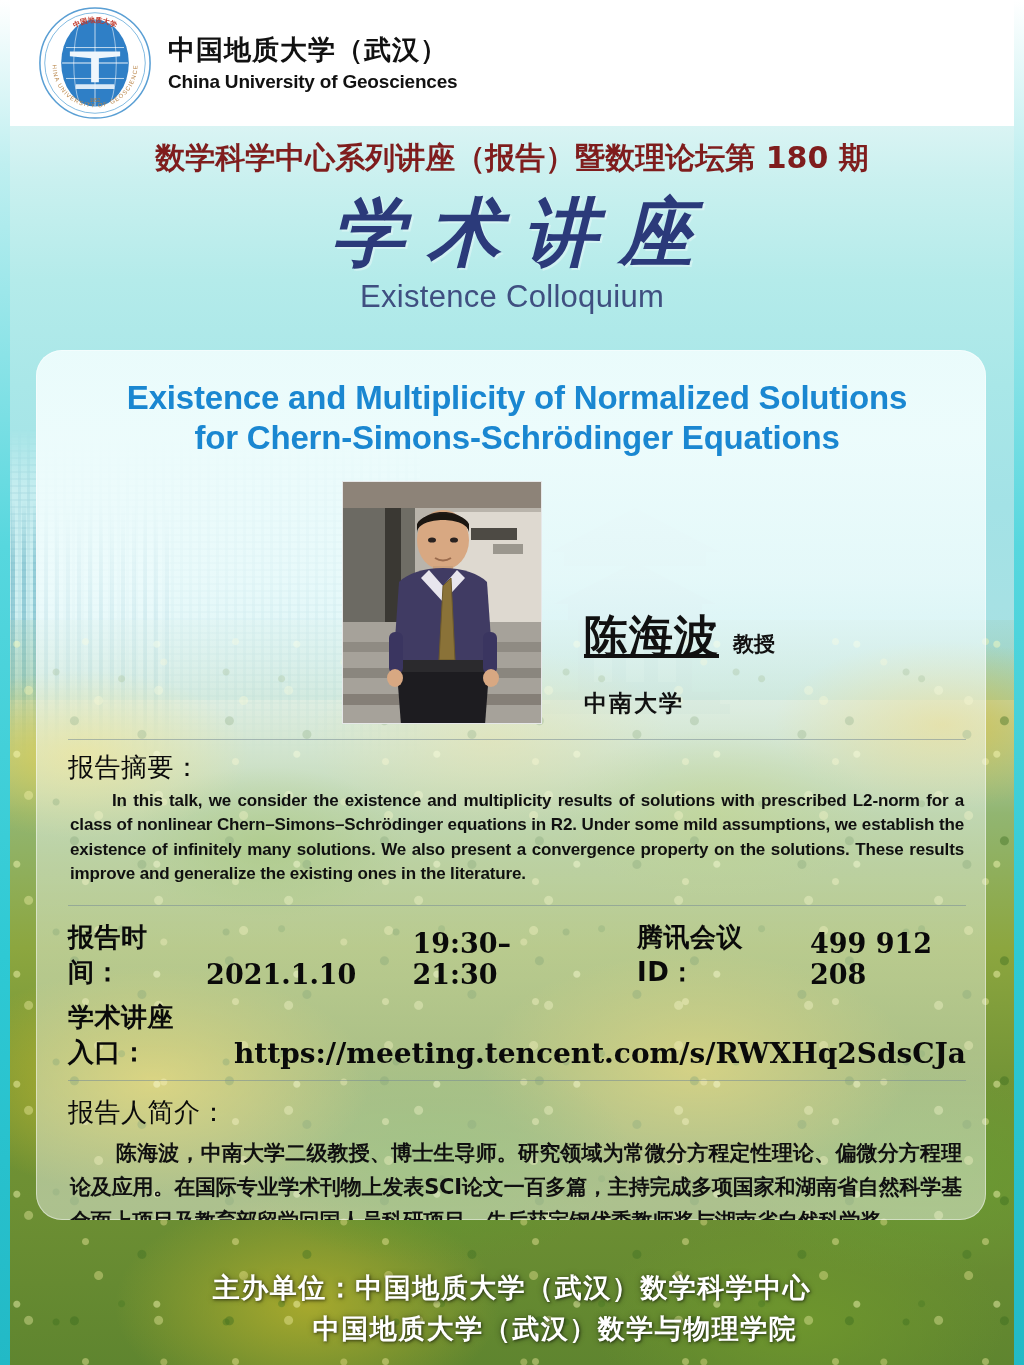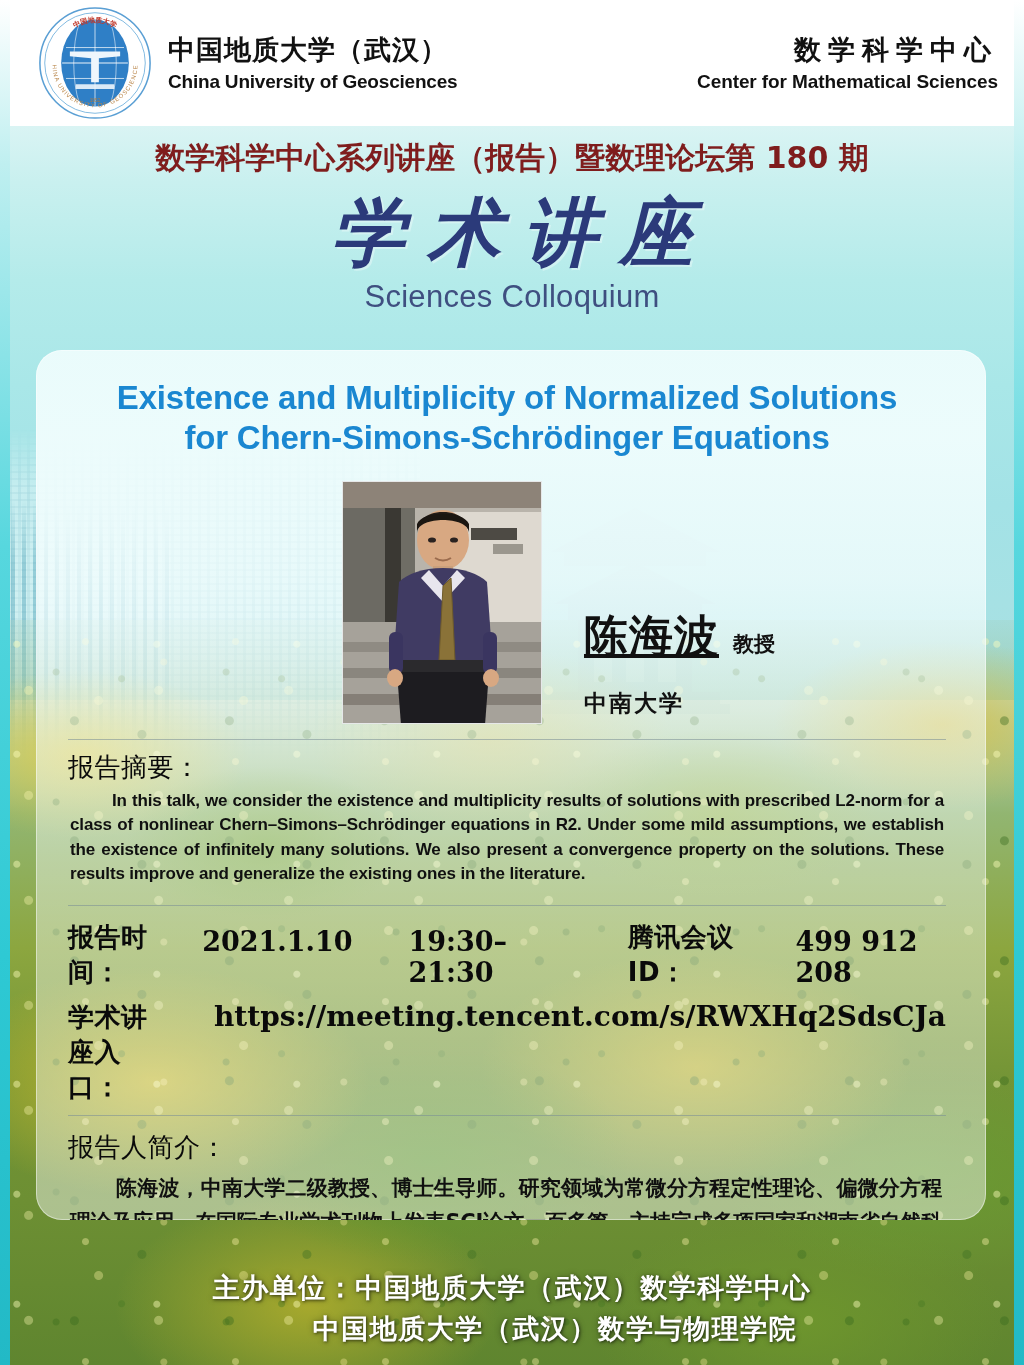--- a/index.html
+++ b/index.html
@@ -178,21 +178,21 @@
     border-radius: 26px;
     background: linear-gradient(180deg,
       rgba(236,252,252,.97) 0%,
       rgba(240,253,253,.95) 10%,
       rgba(244,254,254,.80) 26%,
       rgba(246,254,254,.55) 40%,
       rgba(248,255,255,.42) 58%,
       rgba(250,255,255,.40) 80%,
       rgba(252,255,255,.45) 100%);
     box-shadow: 0 0 0 1px rgba(255,255,255,.45) inset;
-    padding: 22px 36px 10px 28px;
+    padding: 22px 16px 10px 28px;
     overflow: hidden;
   }
 
   .paper-title {
     text-align: center;
     color: #1a87d1;
     font-size: 33px; font-weight: 700;
     line-height: 1.22;
     letter-spacing: -.2px;
     padding: 6px 10px 0 10px;
@@ -242,21 +242,21 @@
   .abstract-body {
     font-size: 17px; color: #101010; font-weight: 700;
     line-height: 1.45; text-align: justify;
     text-indent: 42px;
     margin: 2px 6px 0 6px;
     letter-spacing: -.15px;
   }
 
   .meeting-block { margin: 14px 4px 0 4px; }
   .meet-line {
-    display: flex; align-items: flex-start;
+    display: flex; align-items: flex-end;
     font-family: "DejaVu Serif", "Liberation Serif", serif;
     color: #0a0a0a; font-weight: 700;
     margin-bottom: 10px;
     gap: 16px;
   }
   .meet-label {
     font-family: "DejaVu Sans", "Liberation Sans", sans-serif;
     font-size: 26px; font-weight: 700; letter-spacing: .5px;
   }
   .meet-val {
@@ -347,30 +347,26 @@
           <textPath href="#arcBot" startOffset="50%" text-anchor="middle">CHINA UNIVERSITY OF GEOSCIENCES</textPath>
         </text>
       </svg>
     </div>
 
     <div class="org-left">
       <div class="org-cn">中国地质大学（武汉）</div>
       <div class="org-en">China University of Geosciences</div>
     </div>
 
-    <div class="org-right">
-      <div class="org-cn">数学科学中心</div>
-      <div class="org-en">Center for Mathematical Sciences</div>
-    </div>
   </div>
 
   <div class="title-block">
     <div class="series-line">数学科学中心系列讲座（报告）暨数理论坛第 180 期</div>
     <div class="brush-title">学术讲座</div>
-    <div class="colloquium">Sciences Colloquium</div>
+    <div class="colloquium">Existence Colloquium</div>
   </div>
 
   <div class="panel">
 
     <div class="paper-title">
       <div>Existence and Multiplicity of Normalized Solutions</div>
       <div>for Chern-Simons-Schrödinger Equations</div>
     </div>
 
     <div class="speaker-row">

